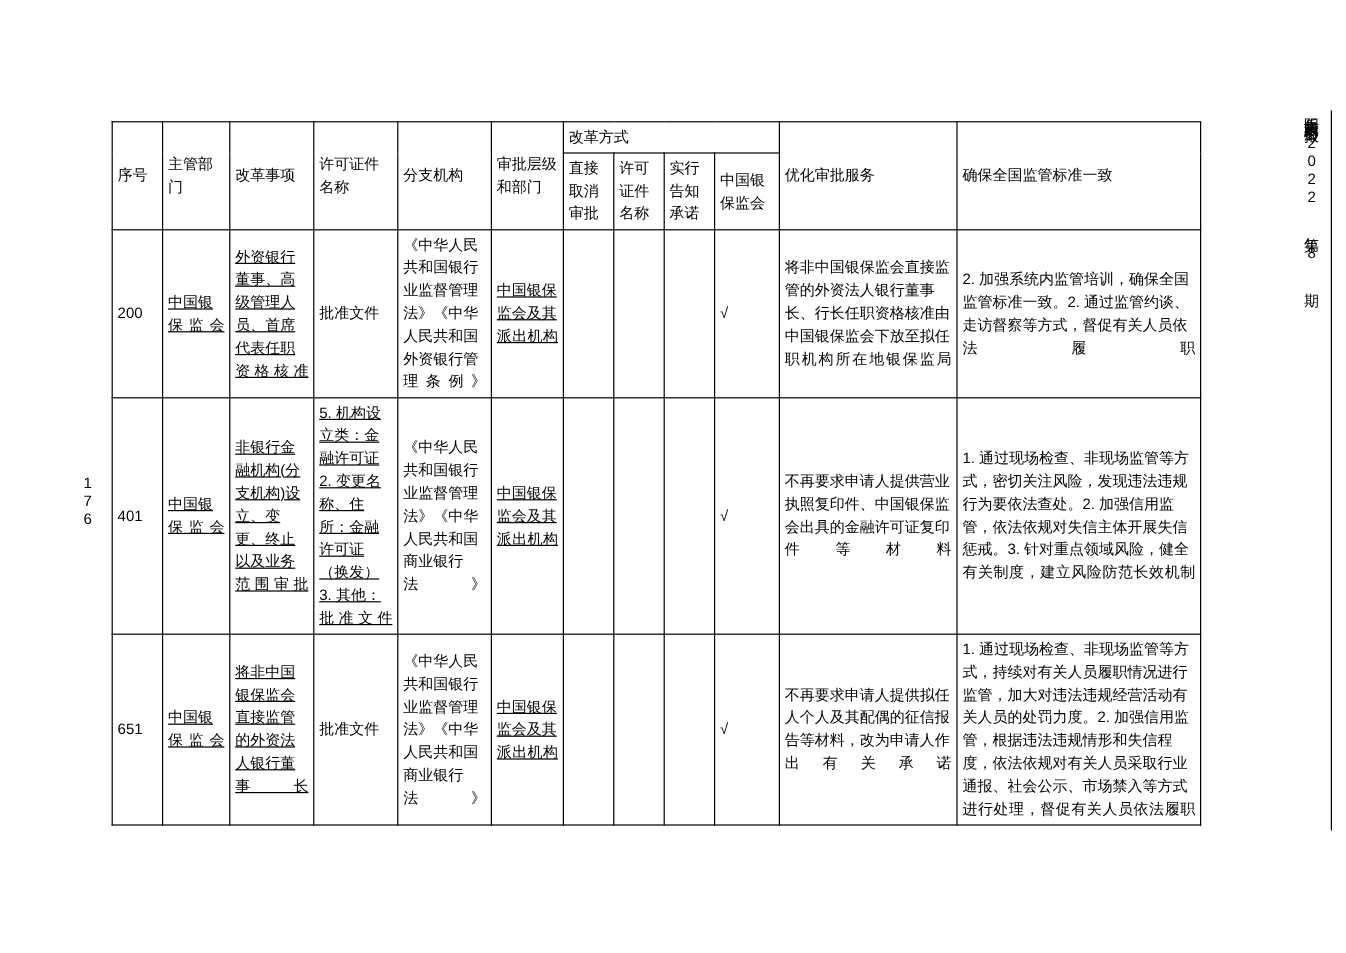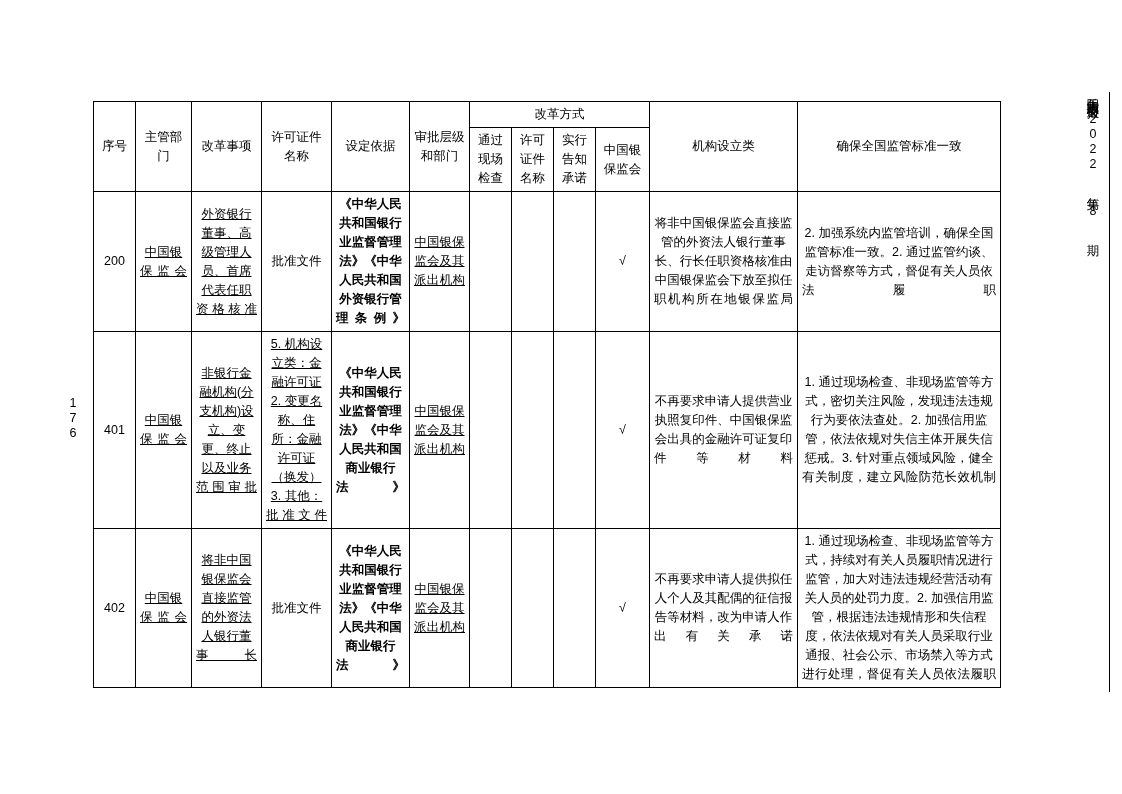--- a/index.html
+++ b/index.html
@@ -63,21 +63,21 @@
     width: 907px;
   }
   table.sheet {
     border-collapse: collapse;
     width: 907px;
     table-layout: fixed;
   }
   table.sheet th, table.sheet td {
     border: 1px solid #000;
     vertical-align: middle;
-    text-align: center;
+    text-align: left;
     font-size: 12.5px;
     line-height: 19px;
     padding: 3px 4px;
     color: #000;
   }
   
   col.c-seq      { width: 42px; }
   col.c-dept     { width: 56px; }
   col.c-item     { width: 70px; }
   col.c-cert     { width: 70px; }
@@ -101,21 +101,21 @@
     text-align: justify;
     text-align-last: justify;
     text-justify: inter-ideograph;
     line-height: 19px;
   }
   .cell-center {
     text-align: center;
     line-height: 19px;
   }
   td.tight { padding-left: 6px; padding-right: 6px; text-decoration: underline; }
-  td.pad-more { padding-left: 7px; padding-right: 7px; font-weight: bold; }
+  td.pad-more { padding-left: 7px; padding-right: 7px; }
   .check {
     font-size: 14px;
     line-height: 16px;
   }
 </style>
 </head>
 <body>
 
 <div class="page">
 
@@ -138,28 +138,28 @@
           <col class="c-optimize">
         <col class="c-measures">
           <col class="c-supervise">
       </colgroup>
       <thead>
         <tr>
           <th rowspan="2">序号</th>
           <th rowspan="2" class="hdr-two-line">主管部门</th>
           <th rowspan="2" class="hdr-two-line">改革事项</th>
           <th rowspan="2" class="hdr-two-line">许可证件名称</th>
-          <th rowspan="2">设定依据</th>
+          <th rowspan="2">分支机构</th>
           <th rowspan="2" class="hdr-two-line">审批层级和部门</th>
           <th colspan="4">改革方式</th>
-          <th rowspan="2">机构设立类</th>
+          <th rowspan="2">优化审批服务</th>
           <th rowspan="2">确保全国监管标准一致</th>
         </tr>
         <tr>
-          <th>通过现场检查</th>
+          <th>直接取消审批</th>
           <th>许可证件名称</th>
           <th>实行告知承诺</th>
           <th>中国银保监会</th>
         </tr>
       </thead>
       <tbody>
 
         <tr>
           <td class="cell-center">200</td>
           <td class="cell-just tight">中国银保监会</td>
@@ -184,21 +184,21 @@
           <td class="cell-just tight">中国银保监会及其派出机构</td>
           <td class="cell-center check"></td>
           <td class="cell-center check"></td>
           <td class="cell-center check"></td>
           <td class="cell-center check">√</td>
           <td class="cell-just">不再要求申请人提供营业执照复印件、中国银保监会出具的金融许可证复印件等材料</td>
           <td class="cell-just">1. 通过现场检查、非现场监管等方式，密切关注风险，发现违法违规行为要依法查处。2. 加强信用监管，依法依规对失信主体开展失信惩戒。3. 针对重点领域风险，健全有关制度，建立风险防范长效机制</td>
         </tr>
 
         <tr>
-          <td class="cell-center">402</td>
+          <td class="cell-center">651</td>
           <td class="cell-just tight">中国银保监会</td>
           <td class="cell-just tight">将非中国银保监会直接监管的外资法人银行董事长</td>
           <td class="cell-center">批准文件</td>
           <td class="cell-just pad-more">《中华人民共和国银行业监督管理法》《中华人民共和国商业银行法》</td>
           <td class="cell-just tight">中国银保监会及其派出机构</td>
           <td class="cell-center check"></td>
           <td class="cell-center check"></td>
           <td class="cell-center check"></td>
           <td class="cell-center check">√</td>
           <td class="cell-just">不再要求申请人提供拟任人个人及其配偶的征信报告等材料，改为申请人作出有关承诺</td>

